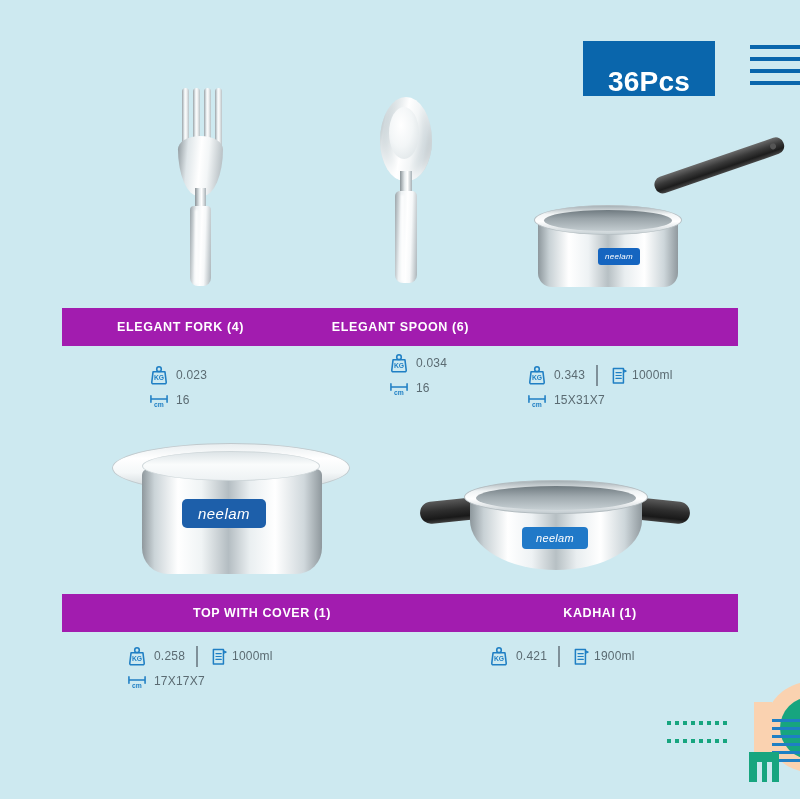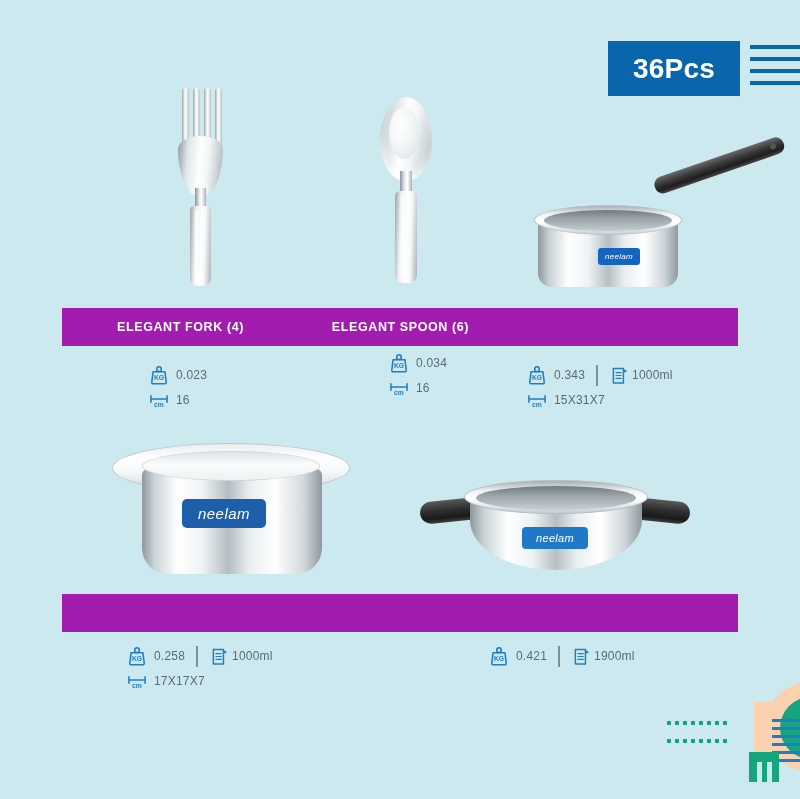--- a/index.html
+++ b/index.html
@@ -17,27 +17,27 @@
     position: relative;
     width: 800px;
     height: 799px;
     background: #cde9f0;
     overflow: hidden;
   }
 
   
   .badge {
     position: absolute;
-    left: 608px;
+    left: 583px;
     top: 41px;
     width: 132px;
     height: 55px;
     background: #0a66ac;
     display: flex;
-    align-items: center;
+    align-items: flex-end;
     justify-content: center;
     z-index: 6;
   }
   .badge-text {
     color: #ffffff;
     font-size: 28px;
     font-weight: bold;
     letter-spacing: 0.2px;
     line-height: 1;
   }
@@ -504,20 +504,22 @@
     <div class="spec-line">
       <svg class="ic" width="22" height="22" viewBox="0 0 24 24">
         <path d="M3.2 7.5v7M20.8 7.5v7M3.2 11h17.6" fill="none" stroke="#1f7fc4" stroke-width="1.7" stroke-linecap="round"></path>
         <text x="12" y="20" font-family="Liberation Sans, sans-serif" font-size="7.4" font-weight="bold" fill="#1f7fc4" text-anchor="middle">cm</text>
       </svg>
       <span class="spec-val">15X31X7</span>
     </div>
   </div>
 
   <div class="label-bar row2">
+    <div class="label-cell c1">TOP WITH COVER (1)</div>
+    <div class="label-cell c2">KADHAI (1)</div>
   </div>
 
   <div class="specs s-top">
     <div class="spec-line">
       <svg class="ic" width="22" height="22" viewBox="0 0 24 24">
         <path d="M5.5 8.5h13l1.4 11.5a1.5 1.5 0 0 1-1.5 1.6H5.6a1.5 1.5 0 0 1-1.5-1.6z" fill="none" stroke="#1f7fc4" stroke-width="1.7" stroke-linejoin="round"></path>
         <circle cx="12" cy="5.6" r="2.5" fill="none" stroke="#1f7fc4" stroke-width="1.7"></circle>
         <text x="12" y="17.6" font-family="Liberation Sans, sans-serif" font-size="7.4" font-weight="bold" fill="#1f7fc4" text-anchor="middle">KG</text>
       </svg>
       <span class="spec-val">0.258</span>

